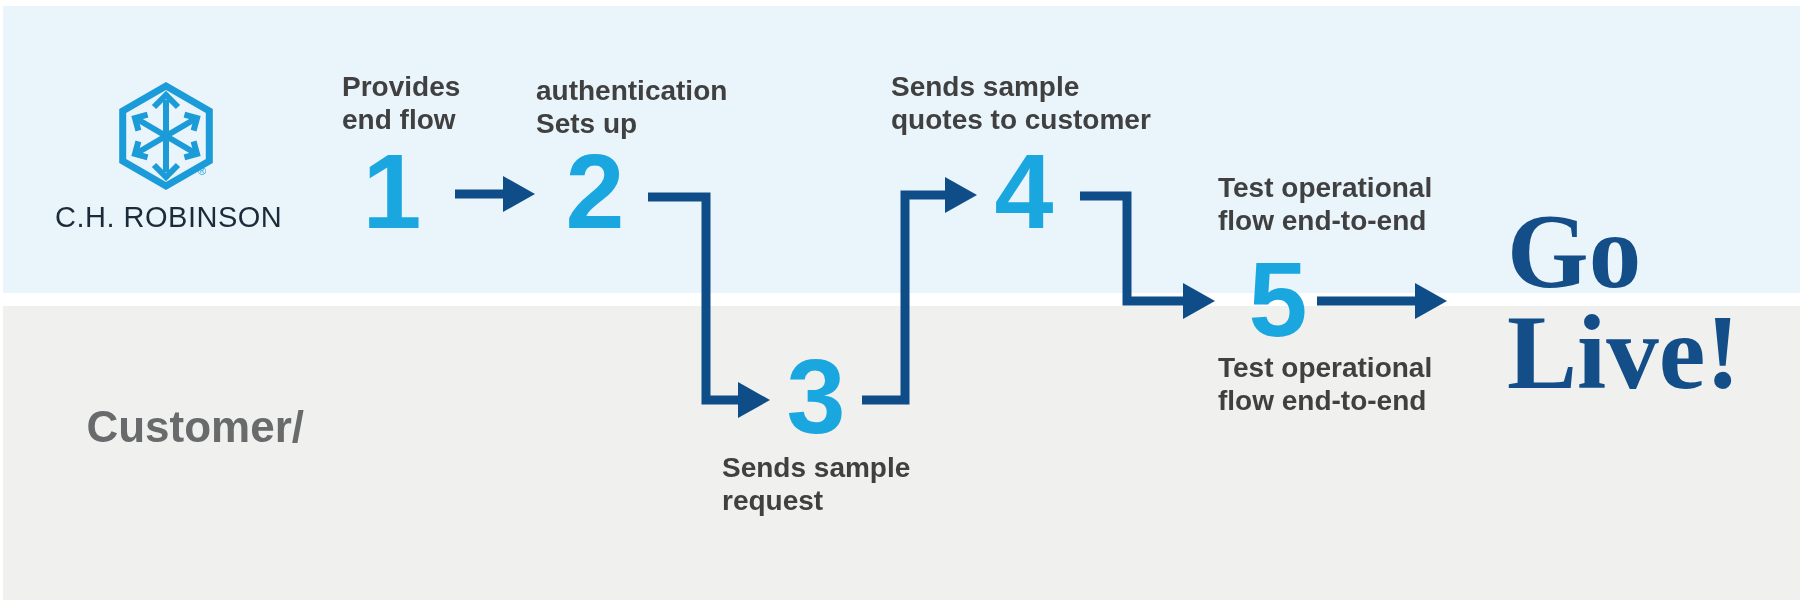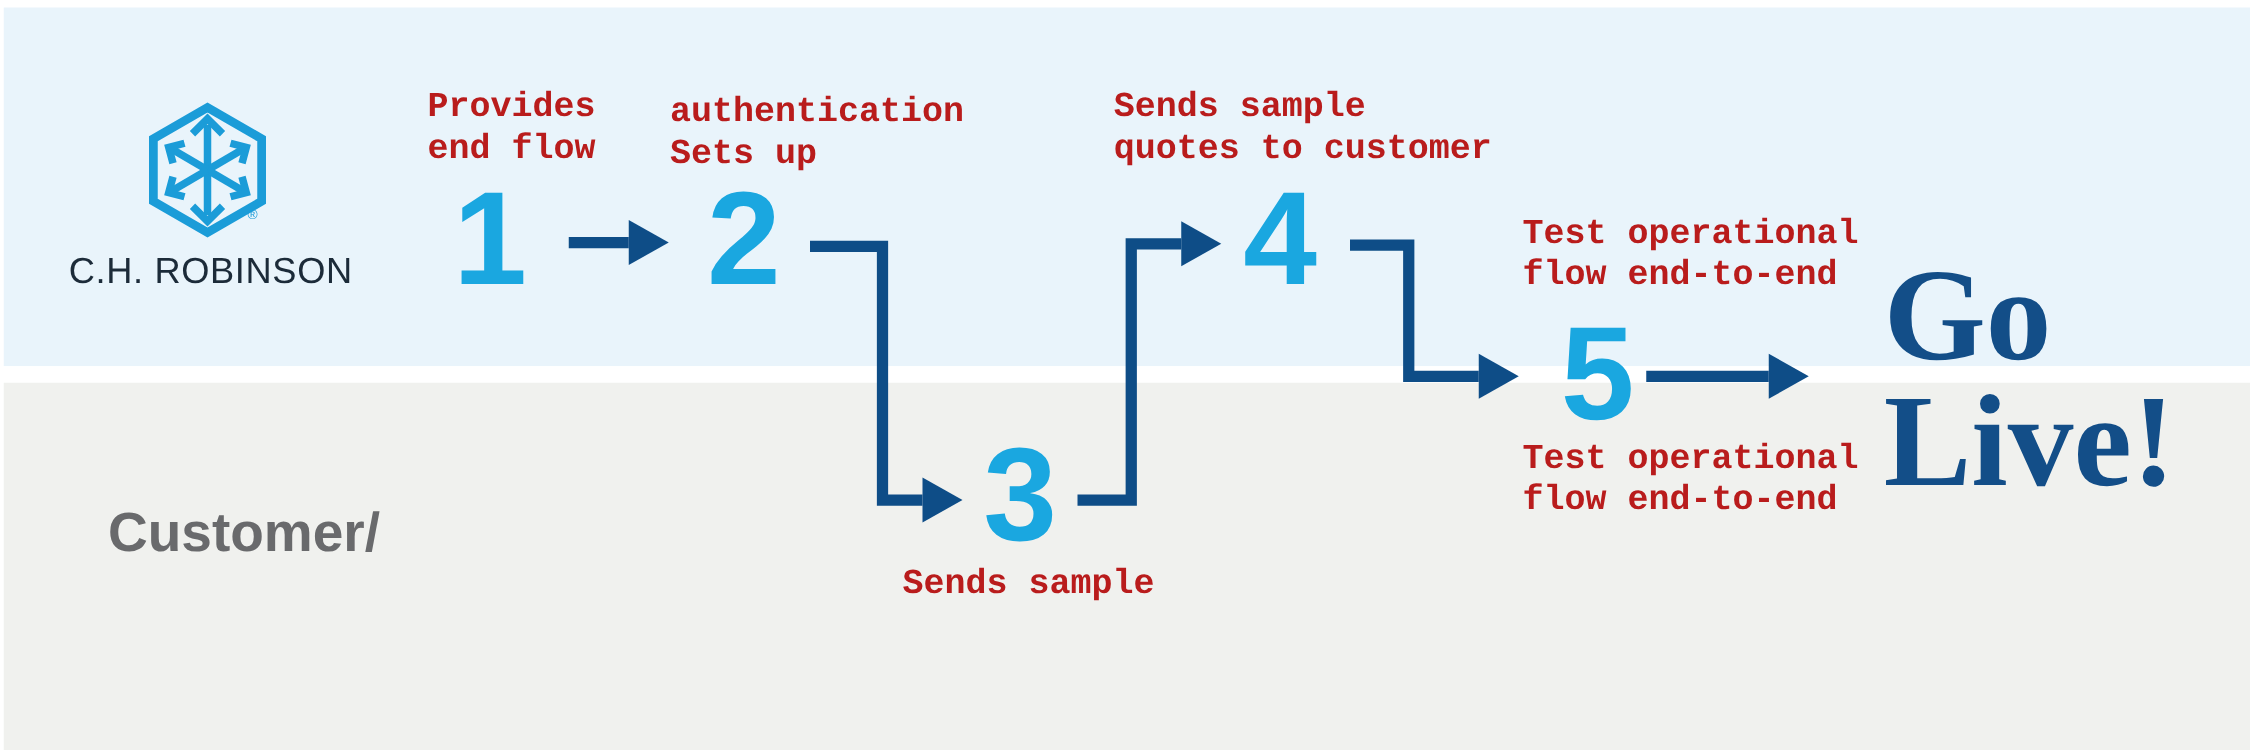--- a/index.html
+++ b/index.html
@@ -10,21 +10,21 @@
   .lane-top{position:absolute;left:3px;top:6px;right:0;height:287px;background:#E9F4FB;}
   .lane-bottom{position:absolute;left:3px;top:306px;right:0;bottom:0;background:#F0F1EE;}
   .lane-divider{position:absolute;left:0;top:293px;width:100%;height:13px;background:#FFFFFF;}
   .overlay{position:absolute;left:0;top:0;width:1800px;height:600px;pointer-events:none;}
   .logo-svg{position:absolute;left:108px;top:78px;width:116px;height:118px;}
   .wordmark{
     position:absolute;left:55px;top:201px;width:230px;
     font-size:29px;font-weight:400;letter-spacing:0.5px;color:#1C2B39;white-space:nowrap;
   }
   .step-label{
-    position:absolute;font-size:28px;line-height:33px;font-weight:700;color:#b91c1c;white-space:nowrap;font-family:Liberation Mono, monospace;
+    position:absolute;font-size:28px;line-height:33px;font-weight:700;color:#404040;white-space:nowrap;
   }
   .step-num{
     position:absolute;transform:translate(-50%,-50%);
     font-size:106px;line-height:1;font-weight:700;color:#1AA7E0;
   }
   .go-live{
     position:absolute;left:1507px;top:201px;
     font-size:105px;line-height:101px;font-weight:700;color:#134E88;white-space:nowrap;font-family:Liberation Serif, serif;
   }
   .customer-label{
@@ -95,20 +95,21 @@
   <div class="step-label" style="left:1218px;top:171px;">
     <div>Test operational</div>
     <div>flow end-to-end</div>
   </div>
   <div class="step-label" style="left:1218px;top:351px;">
     <div>Test operational</div>
     <div>flow end-to-end</div>
   </div>
   <div class="step-label" style="left:722px;top:451px;">
     <div>Sends sample</div>
+    <div>request</div>
   </div>
 
   <div class="step-num" style="left:392px;top:191px;">1</div>
   <div class="step-num" style="left:595px;top:191px;">2</div>
   <div class="step-num" style="left:816px;top:396px;">3</div>
   <div class="step-num" style="left:1024px;top:191px;">4</div>
   <div class="step-num" style="left:1278px;top:299px;">5</div>
 
   <div class="go-live">
     <div>Go</div>

